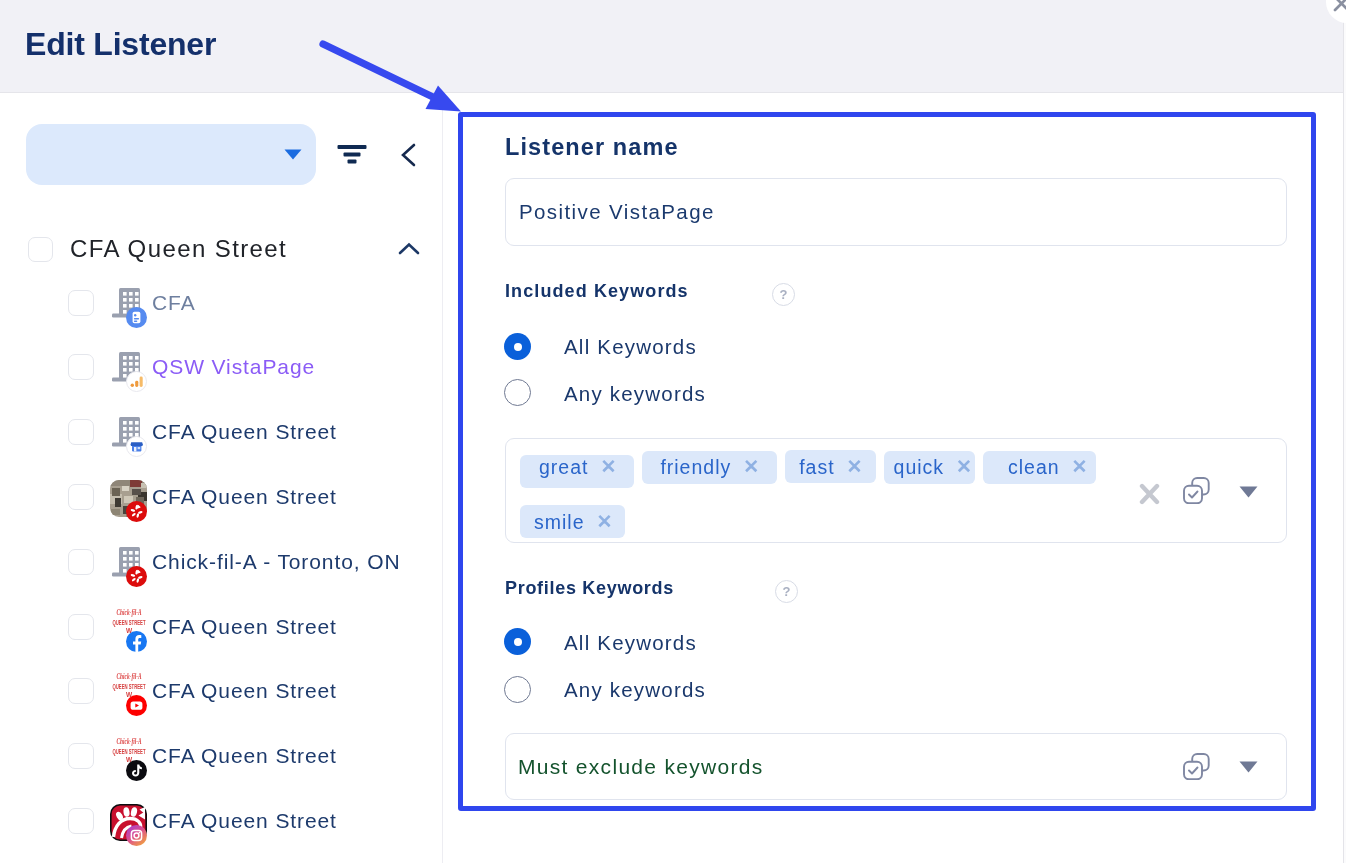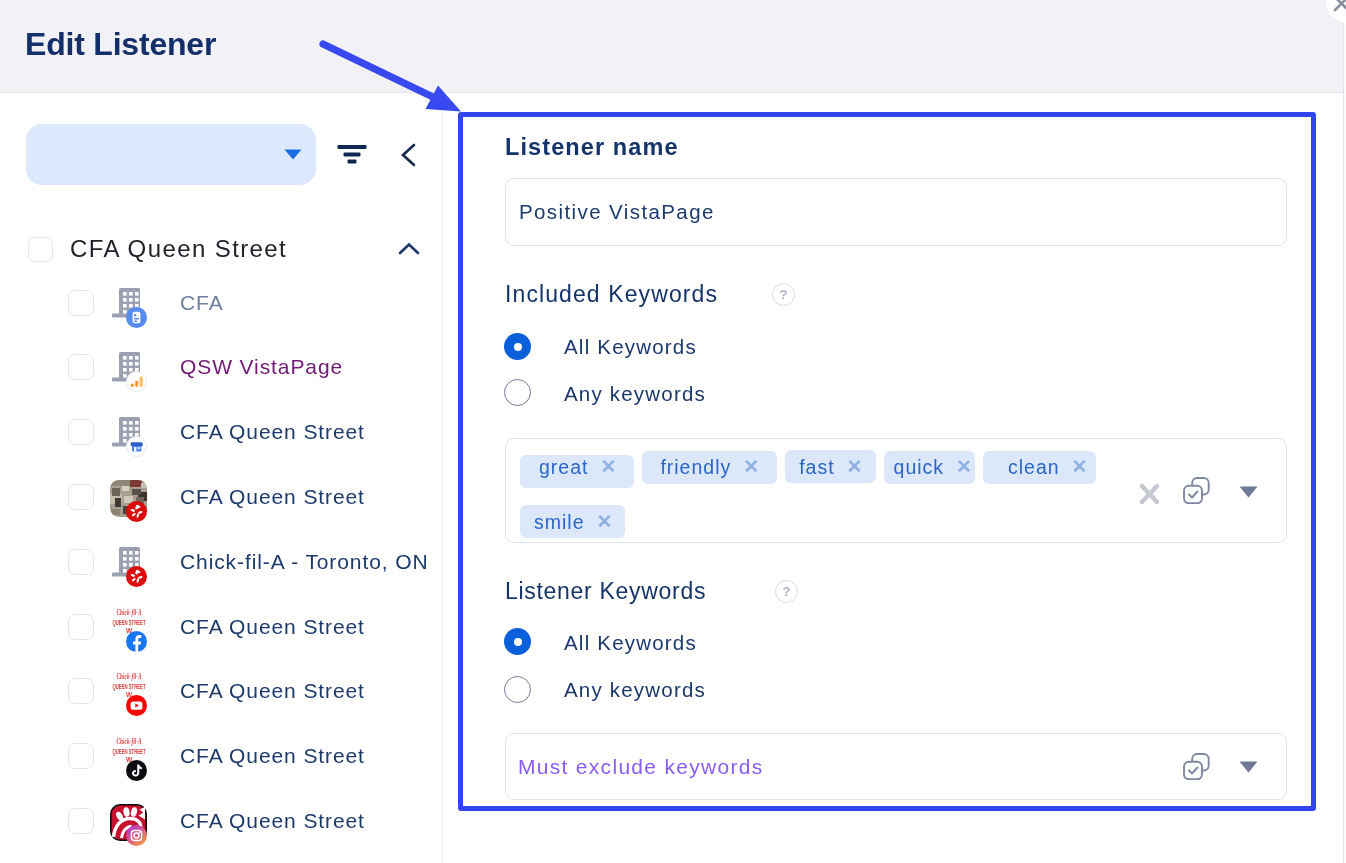--- a/index.html
+++ b/index.html
@@ -13,52 +13,52 @@
   .title { position:absolute; left:25px; top:26px; font-size:32px; font-weight:700;
     color:#14306b; letter-spacing:-0.2px; }
 
   
   .sidebar { position:absolute; left:0; top:94px; width:443px; height:769px;
     background:#fff; border-right:1px solid #ededf2; }
   .selbtn { position:absolute; left:26px; top:124px; width:290px; height:61px;
     background:#dce9fc; border-radius:16px; }
   .selbtn .txt { position:absolute; left:21px; top:17px; font-size:22px; color:#1a6de4;
     letter-spacing:0.6px; }
-  .row-label { position:absolute; left:180px; font-size:21px; color:#1d3a6c;
+  .row-label { position:absolute; left:152px; font-size:21px; color:#1d3a6c;
     letter-spacing:0.9px; white-space:nowrap; }
   .grp-label { position:absolute; left:70px; font-size:24px; color:#202329;
     letter-spacing:1.4px; white-space:nowrap; }
   .cbx { position:absolute; width:26px; height:26px; border:1.5px solid #e4e6ec;
     border-radius:7px; background:#fff; }
   .badge { position:absolute; left:126px; width:21px; height:21px; }
 
   
   .panel { position:absolute; left:458px; top:112px; width:858px; height:699px;
     border:5px solid #2f46ee; border-radius:3px; background:#fff; }
   .h1 { position:absolute; font-size:23.5px; font-weight:700; color:#15346a;
     letter-spacing:1.1px; }
-  .h2 { position:absolute; font-size:23px; font-weight:400; color:#15346a;
+  .h2 { position:absolute; font-size:18px; font-weight:700; color:#15346a;
     letter-spacing:1.1px; }
   .input { position:absolute; left:505px; border:1px solid #e0e4ee; border-radius:9px;
     background:#fff; width:782px; }
   .qmark { position:absolute; width:23px; height:23px; border:1.5px solid #d8dce6;
     border-radius:50%; color:#a9b0c2; font-size:13px; font-weight:700;
     text-align:center; line-height:21px; }
   .radio { position:absolute; width:27px; height:27px; border-radius:50%; }
   .radio.on { background:#0a60da; }
   .radio.on::after { content:""; position:absolute; left:9.5px; top:9.5px; width:8px;
     height:8px; border-radius:50%; background:#fff; }
   .radio.off { border:1.8px solid #6f7992; background:#fff; }
   .rlabel { position:absolute; left:564px; font-size:20.5px; color:#1a386c;
     letter-spacing:1.2px; }
   .chip { display:inline-flex; align-items:center; height:33px; background:#dce8fa;
     border-radius:6px; padding:1px 12px 0 14px; margin:0 8px 0 0;
     font-size:19.5px; color:#2a65ca; letter-spacing:1px; }
   .chip .x { margin-left:12px; color:#8fb1e3; font-size:19px; font-weight:700; }
-  .ph { color:#8b5cf6; }
+  .ph { color:#14532d; }
 </style>
 </head>
 <body>
 <div class="topbar"></div>
 <div class="title">Edit Listener</div>
 
 <div class="sidebar"></div>
 <div class="selbtn">
   <svg class="abs" style="left:258px;top:25px" width="18" height="11" viewBox="0 0 18 11">
       <path d="M0.5 0.5 L17.5 0.5 L9 10.5 Z" fill="#1b6ce0"></path>
@@ -125,21 +125,21 @@
       <rect x="17" y="22" width="3.6" height="3.6"></rect>
       <rect x="23" y="22" width="3.6" height="3.6"></rect>
 </g>
   </svg>
 <svg class="badge" style="top:371px" width="21" height="21" viewBox="0 0 21 21">
 <circle cx="10.5" cy="10.5" r="10" fill="#fff" stroke="#e8e8ee" stroke-width="1"></circle>
 <circle cx="6.3" cy="14.3" r="1.7" fill="#ef9a3c"></circle>
 <rect x="9.2" y="9.8" width="3.1" height="6.2" rx="1.4" fill="#ef9a3c"></rect>
 <rect x="13.6" y="5.6" width="3.1" height="10.4" rx="1.4" fill="#f6bb68"></rect>
 </svg>
-<div class="row-label" style="top:355px;color:#701a75;">QSW VistaPage</div>
+<div class="row-label" style="top:355px;color:#8b5cf6;">QSW VistaPage</div>
 <div class="cbx" style="left:68px;top:419px;"></div>
 <svg class="abs" style="left:112px;top:417px" width="33" height="30" viewBox="0 0 33 30">
 <rect x="0" y="25.5" width="28" height="4" rx="1.2" fill="#9aa0af"></rect>
 <rect x="7" y="0" width="21" height="29" rx="1.5" fill="#9aa0af"></rect>
 <g fill="#ffffff">
 <rect x="11" y="4" width="3.6" height="3.6"></rect>
       <rect x="17" y="4" width="3.6" height="3.6"></rect>
       <rect x="23" y="4" width="3.6" height="3.6"></rect>
 <rect x="11" y="10" width="3.6" height="3.6"></rect>
       <rect x="17" y="10" width="3.6" height="3.6"></rect>
@@ -319,21 +319,21 @@
 <svg class="abs" style="left:1183px;top:477px" width="27" height="27" viewBox="0 0 27 27">
   <rect x="9.2" y="1" width="16.5" height="16.5" rx="5" fill="none" stroke="#7f87a2" stroke-width="1.9"></rect>
   <rect x="1" y="8.8" width="18" height="17.5" rx="5" fill="#fff" stroke="#7f87a2" stroke-width="1.9"></rect>
   <path d="M6 17.5 L9 20.5 L14.5 14.5" fill="none" stroke="#7f87a2" stroke-width="1.9" stroke-linecap="round" stroke-linejoin="round"></path>
 </svg>
 
 <svg class="abs" style="left:1239px;top:486px" width="19" height="12" viewBox="0 0 19 12">
     <path d="M0.5 0.5 L18.5 0.5 L9.5 11.5 Z" fill="#6f7995"></path>
   </svg>
 
-<div class="h2" style="left:505px;top:578px;letter-spacing:0.7px;">Listener Keywords</div>
+<div class="h2" style="left:505px;top:578px;letter-spacing:0.7px;">Profiles Keywords</div>
 <div class="qmark" style="left:775px;top:580px;">?</div>
 <div class="radio on" style="left:504px;top:628px;"></div>
 <div class="rlabel" style="top:631px;">All Keywords</div>
 <div class="radio off" style="left:504px;top:676px;"></div>
 <div class="rlabel" style="top:678px;">Any keywords</div>
 
 <div class="input" style="top:733px;height:67px;"></div>
 <div class="abs ph" style="left:518px;top:755px;font-size:21px;letter-spacing:1.3px;">Must exclude keywords</div>
 
 <svg class="abs" style="left:1183px;top:753px" width="27" height="27" viewBox="0 0 27 27">

